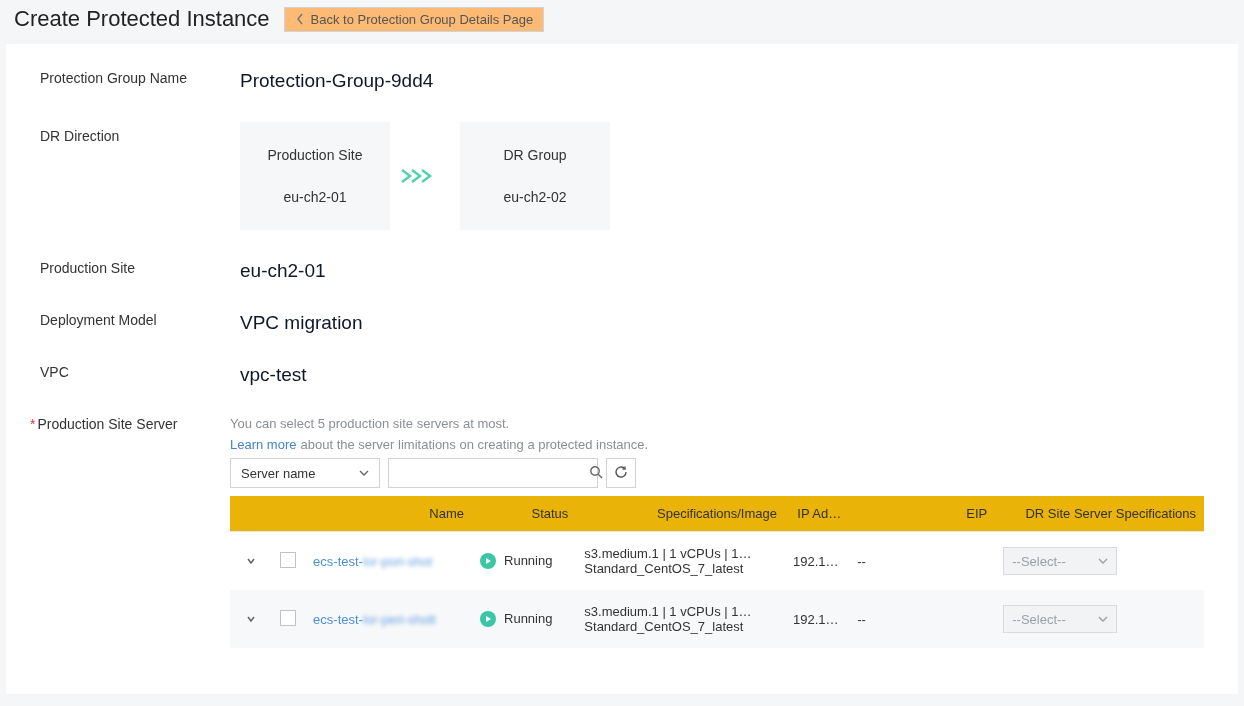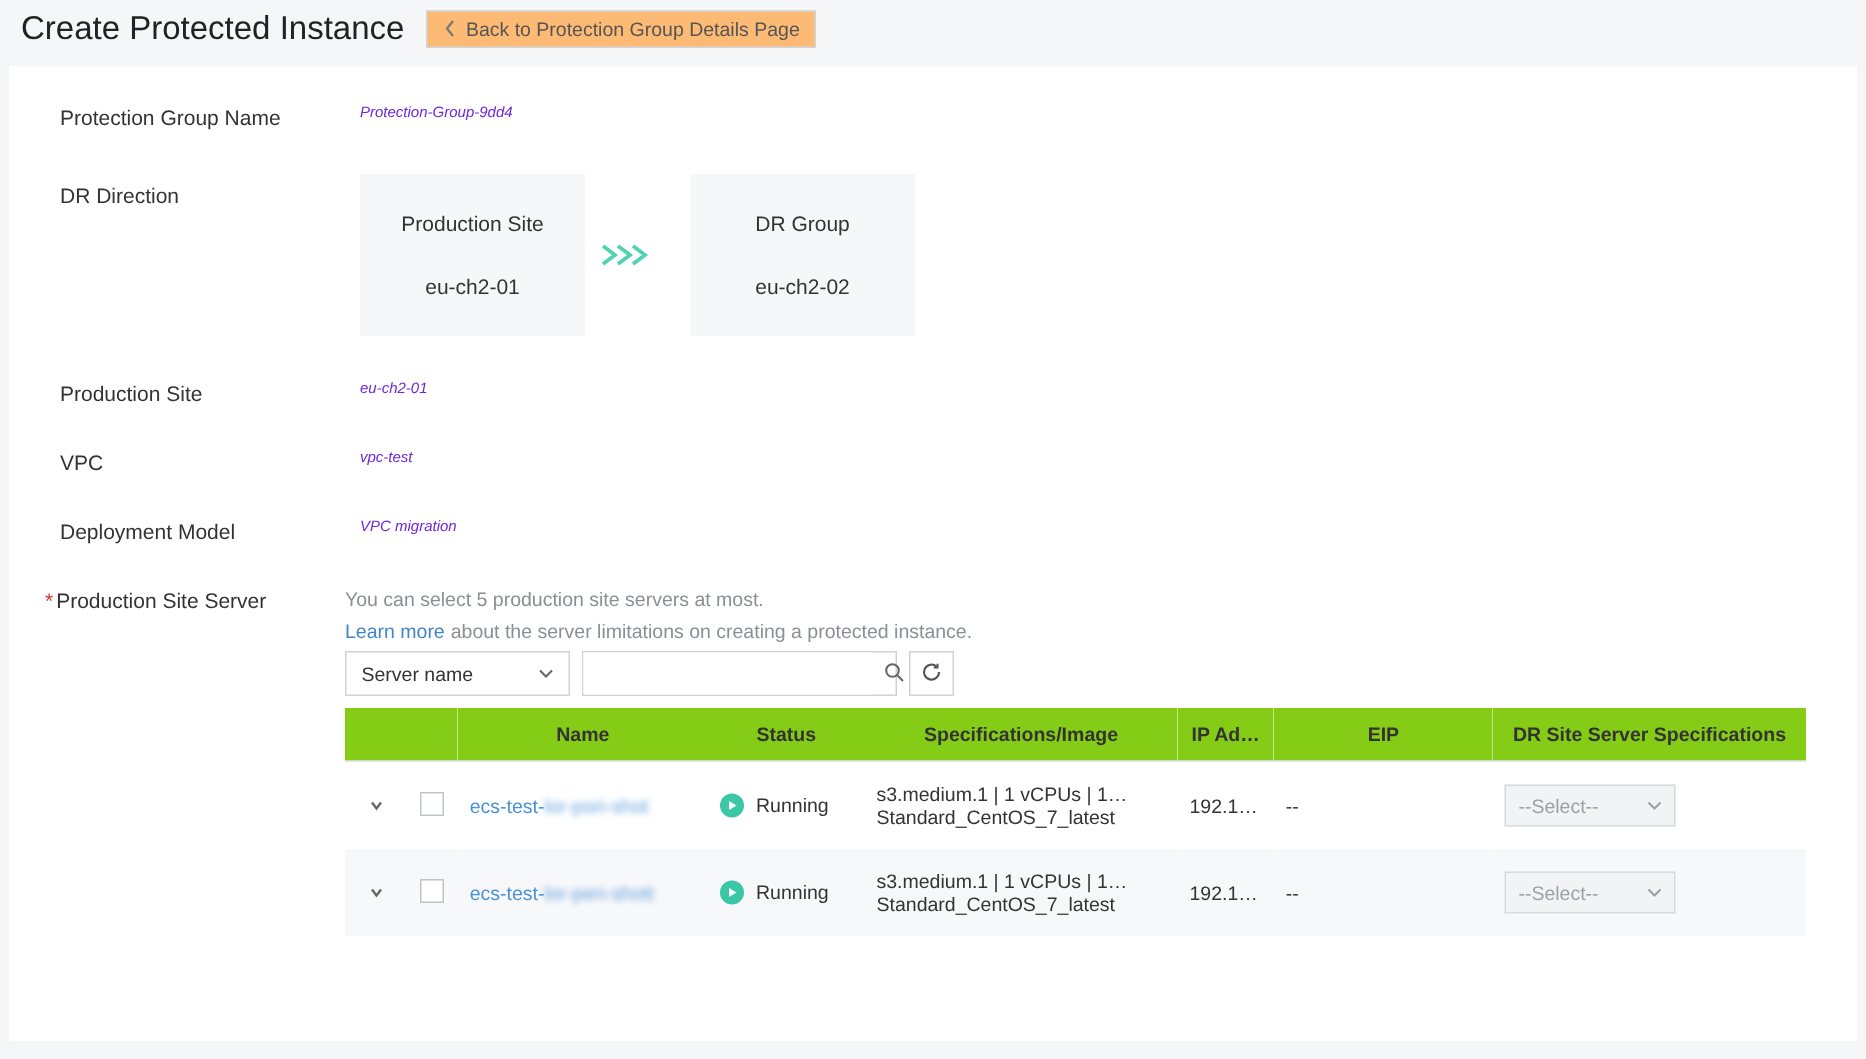--- a/index.html
+++ b/index.html
@@ -49,23 +49,22 @@
     display: flex;
     margin-bottom: 30px;
   }
   .field-label {
     width: 200px;
     flex: 0 0 200px;
     color: #333;
     font-size: 14px;
   }
   .field-value {
-    color: #6d28d9;
-    font-size: 10px;
-    font-style: italic;
+    color: #0f172a;
+    font-size: 19px;
   }
   .req-mark { color:#d63939; margin-right:2px; }
   .dr-boxes {
     display: flex;
     align-items: center;
     gap: 0;
   }
   .dr-box {
     width: 150px;
     height: 108px;
@@ -139,24 +138,24 @@
     justify-content:center;
     cursor:pointer;
     box-sizing:border-box;
   }
   table.server-table {
     width: 100%;
     border-collapse: collapse;
     font-size:13px;
   }
   table.server-table thead th {
-    background:#84cc16;
+    background:#eab308;
     color:#333;
-    font-weight:700;
-    text-align:center;
+    font-weight:400;
+    text-align:right;
     padding:10px 8px;
     border-bottom:1px solid #e2e5e8;
     white-space:nowrap;
     overflow:hidden;
     text-overflow:ellipsis;
   }
   table.server-table tbody tr.even { background:#fff; }
   table.server-table tbody tr.odd  { background:#f7f8fa; }
   table.server-table tbody td {
     padding:14px 8px;
@@ -258,27 +257,27 @@
       </div>
     </div>
   </div>
 
   <div class="field-row">
     <div class="field-label">Production Site</div>
     <div class="field-value">eu-ch2-01</div>
   </div>
 
   <div class="field-row">
+    <div class="field-label">Deployment Model</div>
+    <div class="field-value">VPC migration</div>
+  </div>
+
+  <div class="field-row">
     <div class="field-label">VPC</div>
     <div class="field-value">vpc-test</div>
-  </div>
-
-  <div class="field-row">
-    <div class="field-label">Deployment Model</div>
-    <div class="field-value">VPC migration</div>
   </div>
 
   <div class="field-row" style="margin-bottom:10px; align-items:flex-start;">
     <div class="field-label" style="margin-left:-10px;">
       <span class="req-mark">*</span><span>Production Site Server</span>
     </div>
     <div style="flex:1;">
       <div class="hint hint-row">You can select 5 production site servers at most.</div>
       <div class="hint hint-row">
         <a class="link">Learn more</a><span>about the server limitations on creating a protected instance.</span>

